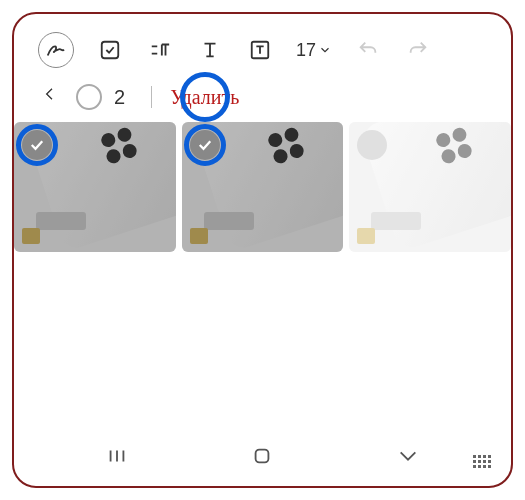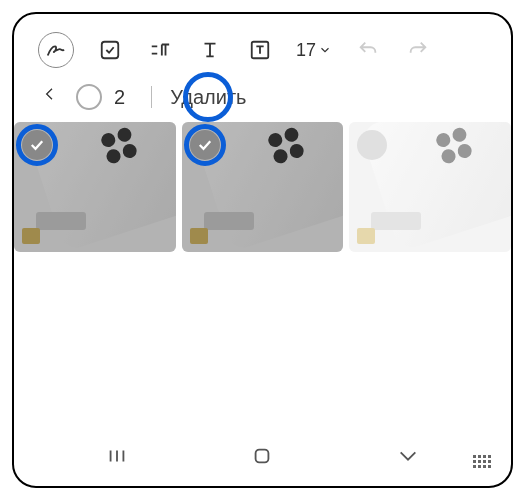--- a/index.html
+++ b/index.html
@@ -13,21 +13,21 @@
       background: #fff;
       font-family: -apple-system, BlinkMacSystemFont, sans-serif;
       position: relative;
     }
     .frame {
       position: absolute;
       top: 12px;
       left: 12px;
       right: 12px;
       bottom: 12px;
-      border: 2px solid #000000;
+      border: 2px solid #7f1d1d;
       border-radius: 24px;
       overflow: hidden;
       background: #fff;
     }
     .toolbar {
       display: flex;
       align-items: center;
       gap: 22px;
       padding: 18px 24px 8px 24px;
     }
@@ -89,23 +89,24 @@
       margin-right: 14px;
     }
     .divider {
       width: 1px;
       height: 22px;
       background: #bbb;
       margin-right: 6px;
     }
     .delete-btn {
       font-size: 20px;
-      color: #404040;
+      color: #b91c1c;
       position: relative;
       font-weight: 500;
+      font-family: Liberation Serif, serif;
     }
     .highlight-ring {
       position: absolute;
       width: 50px;
       height: 50px;
       border: 5px solid #0b5ed7;
       border-radius: 50%;
       top: 50%;
       left: 50%;
       transform: translate(-50%, -50%);

